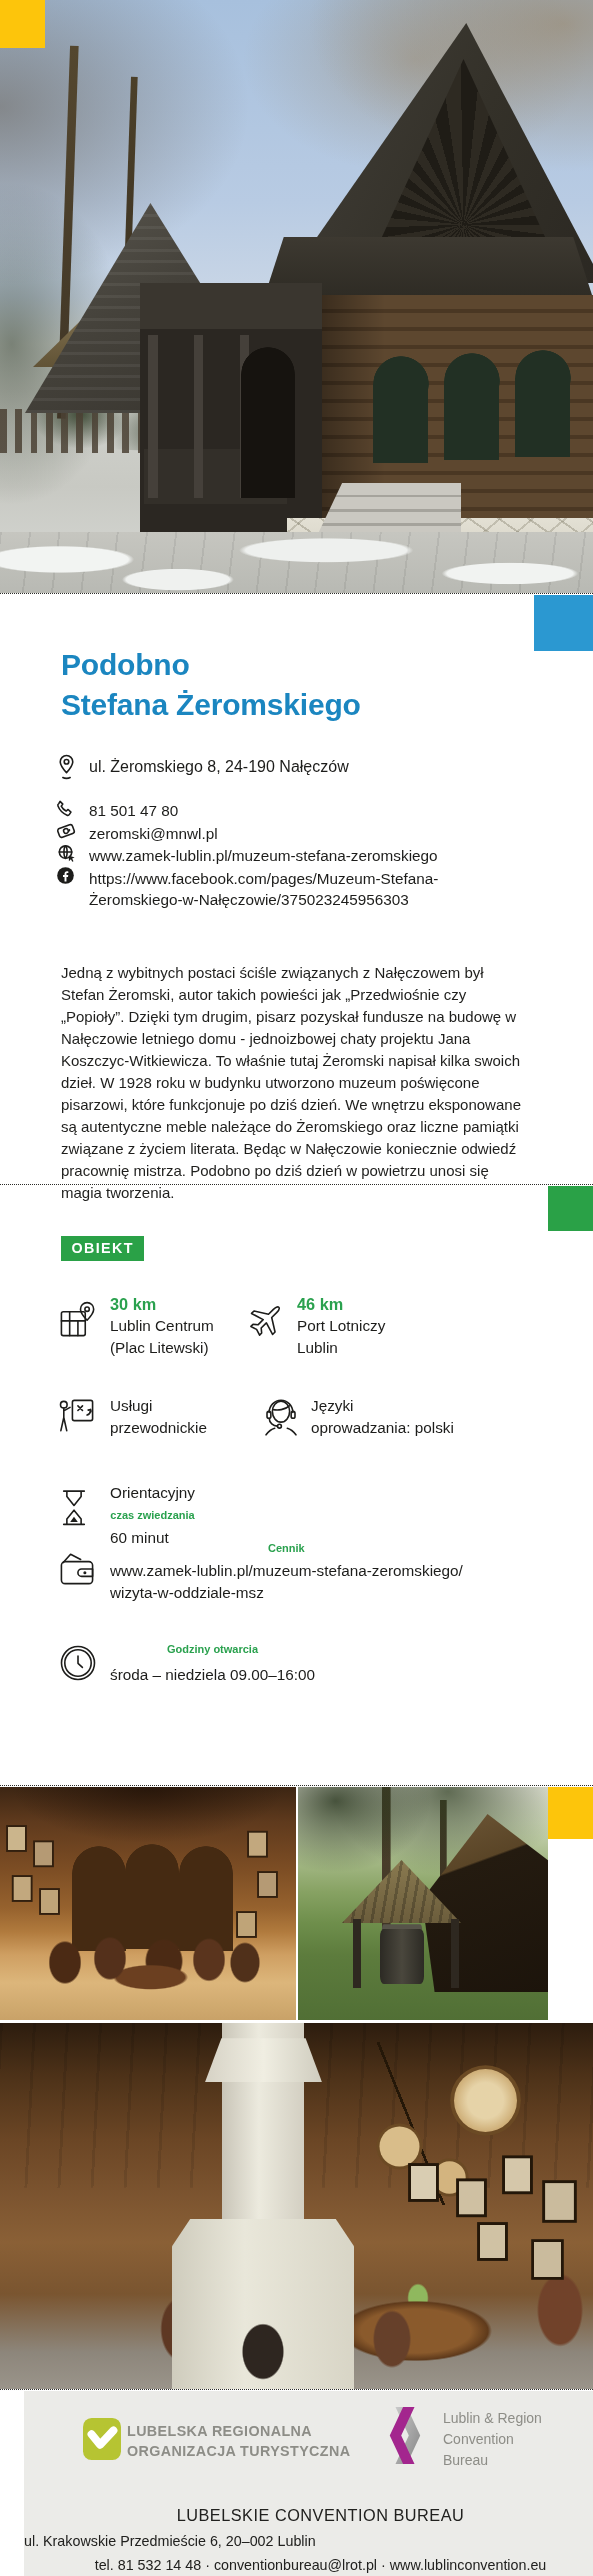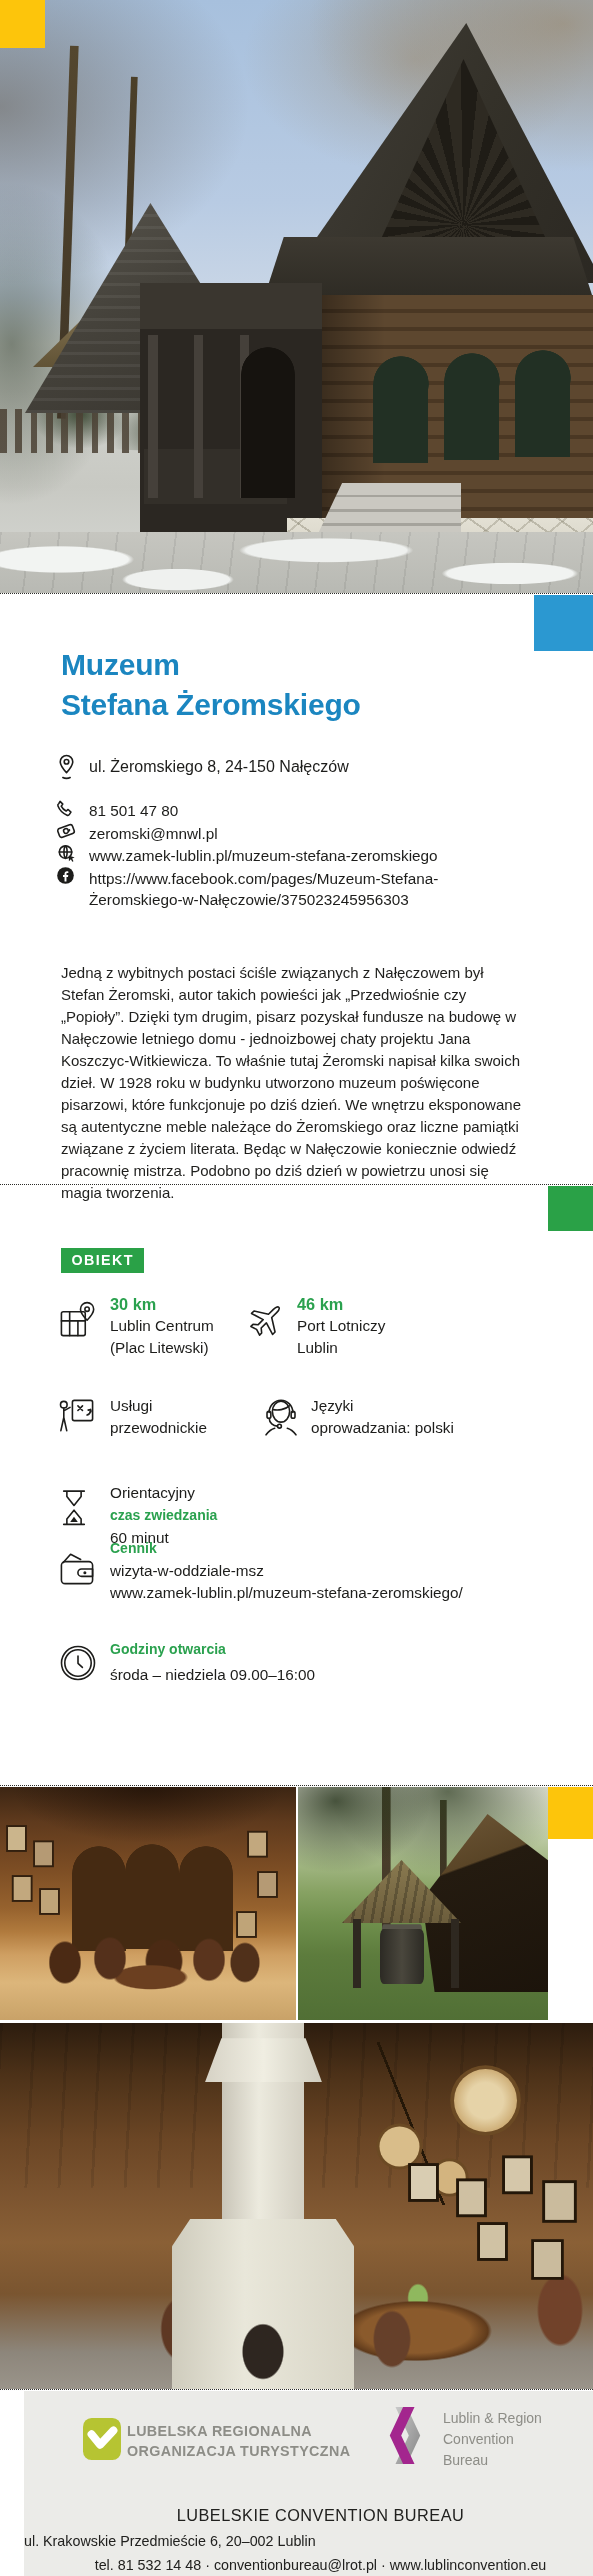--- a/index.html
+++ b/index.html
@@ -85,24 +85,24 @@
       radial-gradient(ellipse 105px 17px at 86% 68%, #f1f3f1 0 60%, transparent 65%),
       repeating-linear-gradient(97deg, rgba(0,0,0,.07) 0 1.9px, transparent 1.9px 29px),
       linear-gradient(180deg,#c6c6c0,#b8b9b3);}
 
   
   .title{left:61px;top:645px;font-size:30px;font-weight:700;line-height:40px;color:#1b86c0;letter-spacing:-0.2px;}
   .addr-text{font-size:16px;}
   .c-text{font-size:15.3px;line-height:21px;}
   .desc{left:61px;top:922px;width:468px;font-size:15px;line-height:22px;color:#1f1f1d;margin-top:40px;}
   .badge{left:61px;top:1236px;background:#2aa147;color:#fff;font-size:14.3px;font-weight:700;
-         letter-spacing:1.4px;padding:3.8px 10.5px 4.8px;margin-top:12px;}
+         letter-spacing:1.4px;padding:3.8px 10.5px 4.8px;}
   .fv{font-size:16.3px;font-weight:700;color:#2aa14e;line-height:22px;}
   .fl{font-size:15.3px;line-height:21.5px;}
-  .fact-label-green{font-size:14px;font-weight:700;color:#2aa14e;line-height:23px;}
+  .fact-label-green{font-size:11px;font-weight:700;color:#2aa14e;line-height:23px;text-align:center;}
   svg.icon{display:block;}
   svg.icon *{vector-effect:non-scaling-stroke;}
   .stroke{fill:none;stroke:#1d1d1b;stroke-width:1.6;stroke-linecap:round;stroke-linejoin:round;}
 
   
   .photo-left{left:0;top:1787px;width:296px;height:233px;overflow:hidden;background-repeat:no-repeat;
     background-image:
       radial-gradient(ellipse 210px 86px at 50% 0, rgba(25,12,4,.6), transparent 65%),
       radial-gradient(circle 27px at 99px 86px, #452a12 98%, transparent 100%),
       radial-gradient(circle 27px at 152px 84px, #452a12 98%, transparent 100%),
@@ -206,30 +206,30 @@
     <div class="h-porch"></div>
     <div class="h-stone"></div>
     <div class="h-steps"></div>
     <div class="h-ground"></div>
   </div>
   <div class="sq sq-yellow-tl"></div>
   <div class="dotsep" style="top:593px"></div>
   <div class="sq sq-blue"></div>
 
   <div class="abs title">
-    <div>Muzeum</div>
+    <div>Podobno</div>
     <div>Stefana Żeromskiego</div>
   </div>
 
   <svg class="abs icon" style="left:54px;top:752px" width="25" height="31" viewBox="0 0 24 28">
     <path class="stroke" d="M12 2.5a6 6 0 0 1 6 6c0 4-6 10.5-6 10.5S6 12.5 6 8.5a6 6 0 0 1 6-6z"></path>
     <circle class="stroke" cx="12" cy="8.5" r="2.2"></circle>
     <path class="stroke" d="M8.5 23.6c.8.5 2 .8 3.5.8s2.7-.3 3.5-.8"></path>
   </svg>
-  <div class="abs addr-text" style="left:89px;top:758px">ul. Żeromskiego 8, 24-150 Nałęczów</div>
+  <div class="abs addr-text" style="left:89px;top:758px">ul. Żeromskiego 8, 24-190 Nałęczów</div>
 
   <svg class="abs icon" style="left:55px;top:798px" width="21" height="21" viewBox="0 0 24 24">
     <path class="stroke" d="M5.8 3.8L8.9 7 7.1 9.3a12.6 12.6 0 0 0 5.6 5.6L15 13.1l3.2 3.1-1.7 2.5c-.6.9-1.7 1.3-2.7.9-4.6-1.8-8.6-5.8-10.4-10.4-.4-1-.1-2.1.9-2.7z"></path>
   </svg>
   <div class="abs c-text" style="left:89px;top:800px">81 501 47 80</div>
 
   <svg class="abs icon" style="left:55px;top:820px" width="22" height="22" viewBox="0 0 24 24">
     <g transform="rotate(-20 12 12)">
       <rect class="stroke" x="3.5" y="7" width="17" height="10" rx="2.5"></rect>
       <circle class="stroke" cx="12" cy="12" r="2.6"></circle>
@@ -321,22 +321,22 @@
   </div>
 
   <svg class="abs icon" style="left:55px;top:1546px" width="44" height="46" viewBox="0 0 24 24">
     <path class="stroke" d="M4.5 8.5L8.5 4l5.5 2.8"></path>
     <rect class="stroke" x="3.5" y="8" width="17" height="12" rx="2"></rect>
     <path class="stroke" d="M14.5 12h6v4h-6a2 2 0 0 1 0-4z"></path>
     <circle class="stroke" cx="16.3" cy="14" r=".4"></circle>
   </svg>
   <div class="abs" style="left:110px;top:1537px">
     <div class="fact-label-green">Cennik</div>
+    <div class="fl">www.zamek-lublin.pl/muzeum-stefana-zeromskiego/</div>
     <div class="fl">wizyta-w-oddziale-msz</div>
-    <div class="fl">www.zamek-lublin.pl/muzeum-stefana-zeromskiego/</div>
   </div>
 
   <svg class="abs icon" style="left:56px;top:1640px" width="44" height="46" viewBox="0 0 24 24">
     <circle class="stroke" cx="12" cy="12" r="9"></circle>
     <circle class="stroke" cx="12" cy="12" r="7.2"></circle>
     <path class="stroke" d="M12 8.2v4l2.4 2.2"></path>
   </svg>
   <div class="abs" style="left:110px;top:1638px">
     <div class="fact-label-green">Godziny otwarcia</div>
     <div class="fl" style="margin-top:3px">środa – niedziela 09.00–16:00</div>

